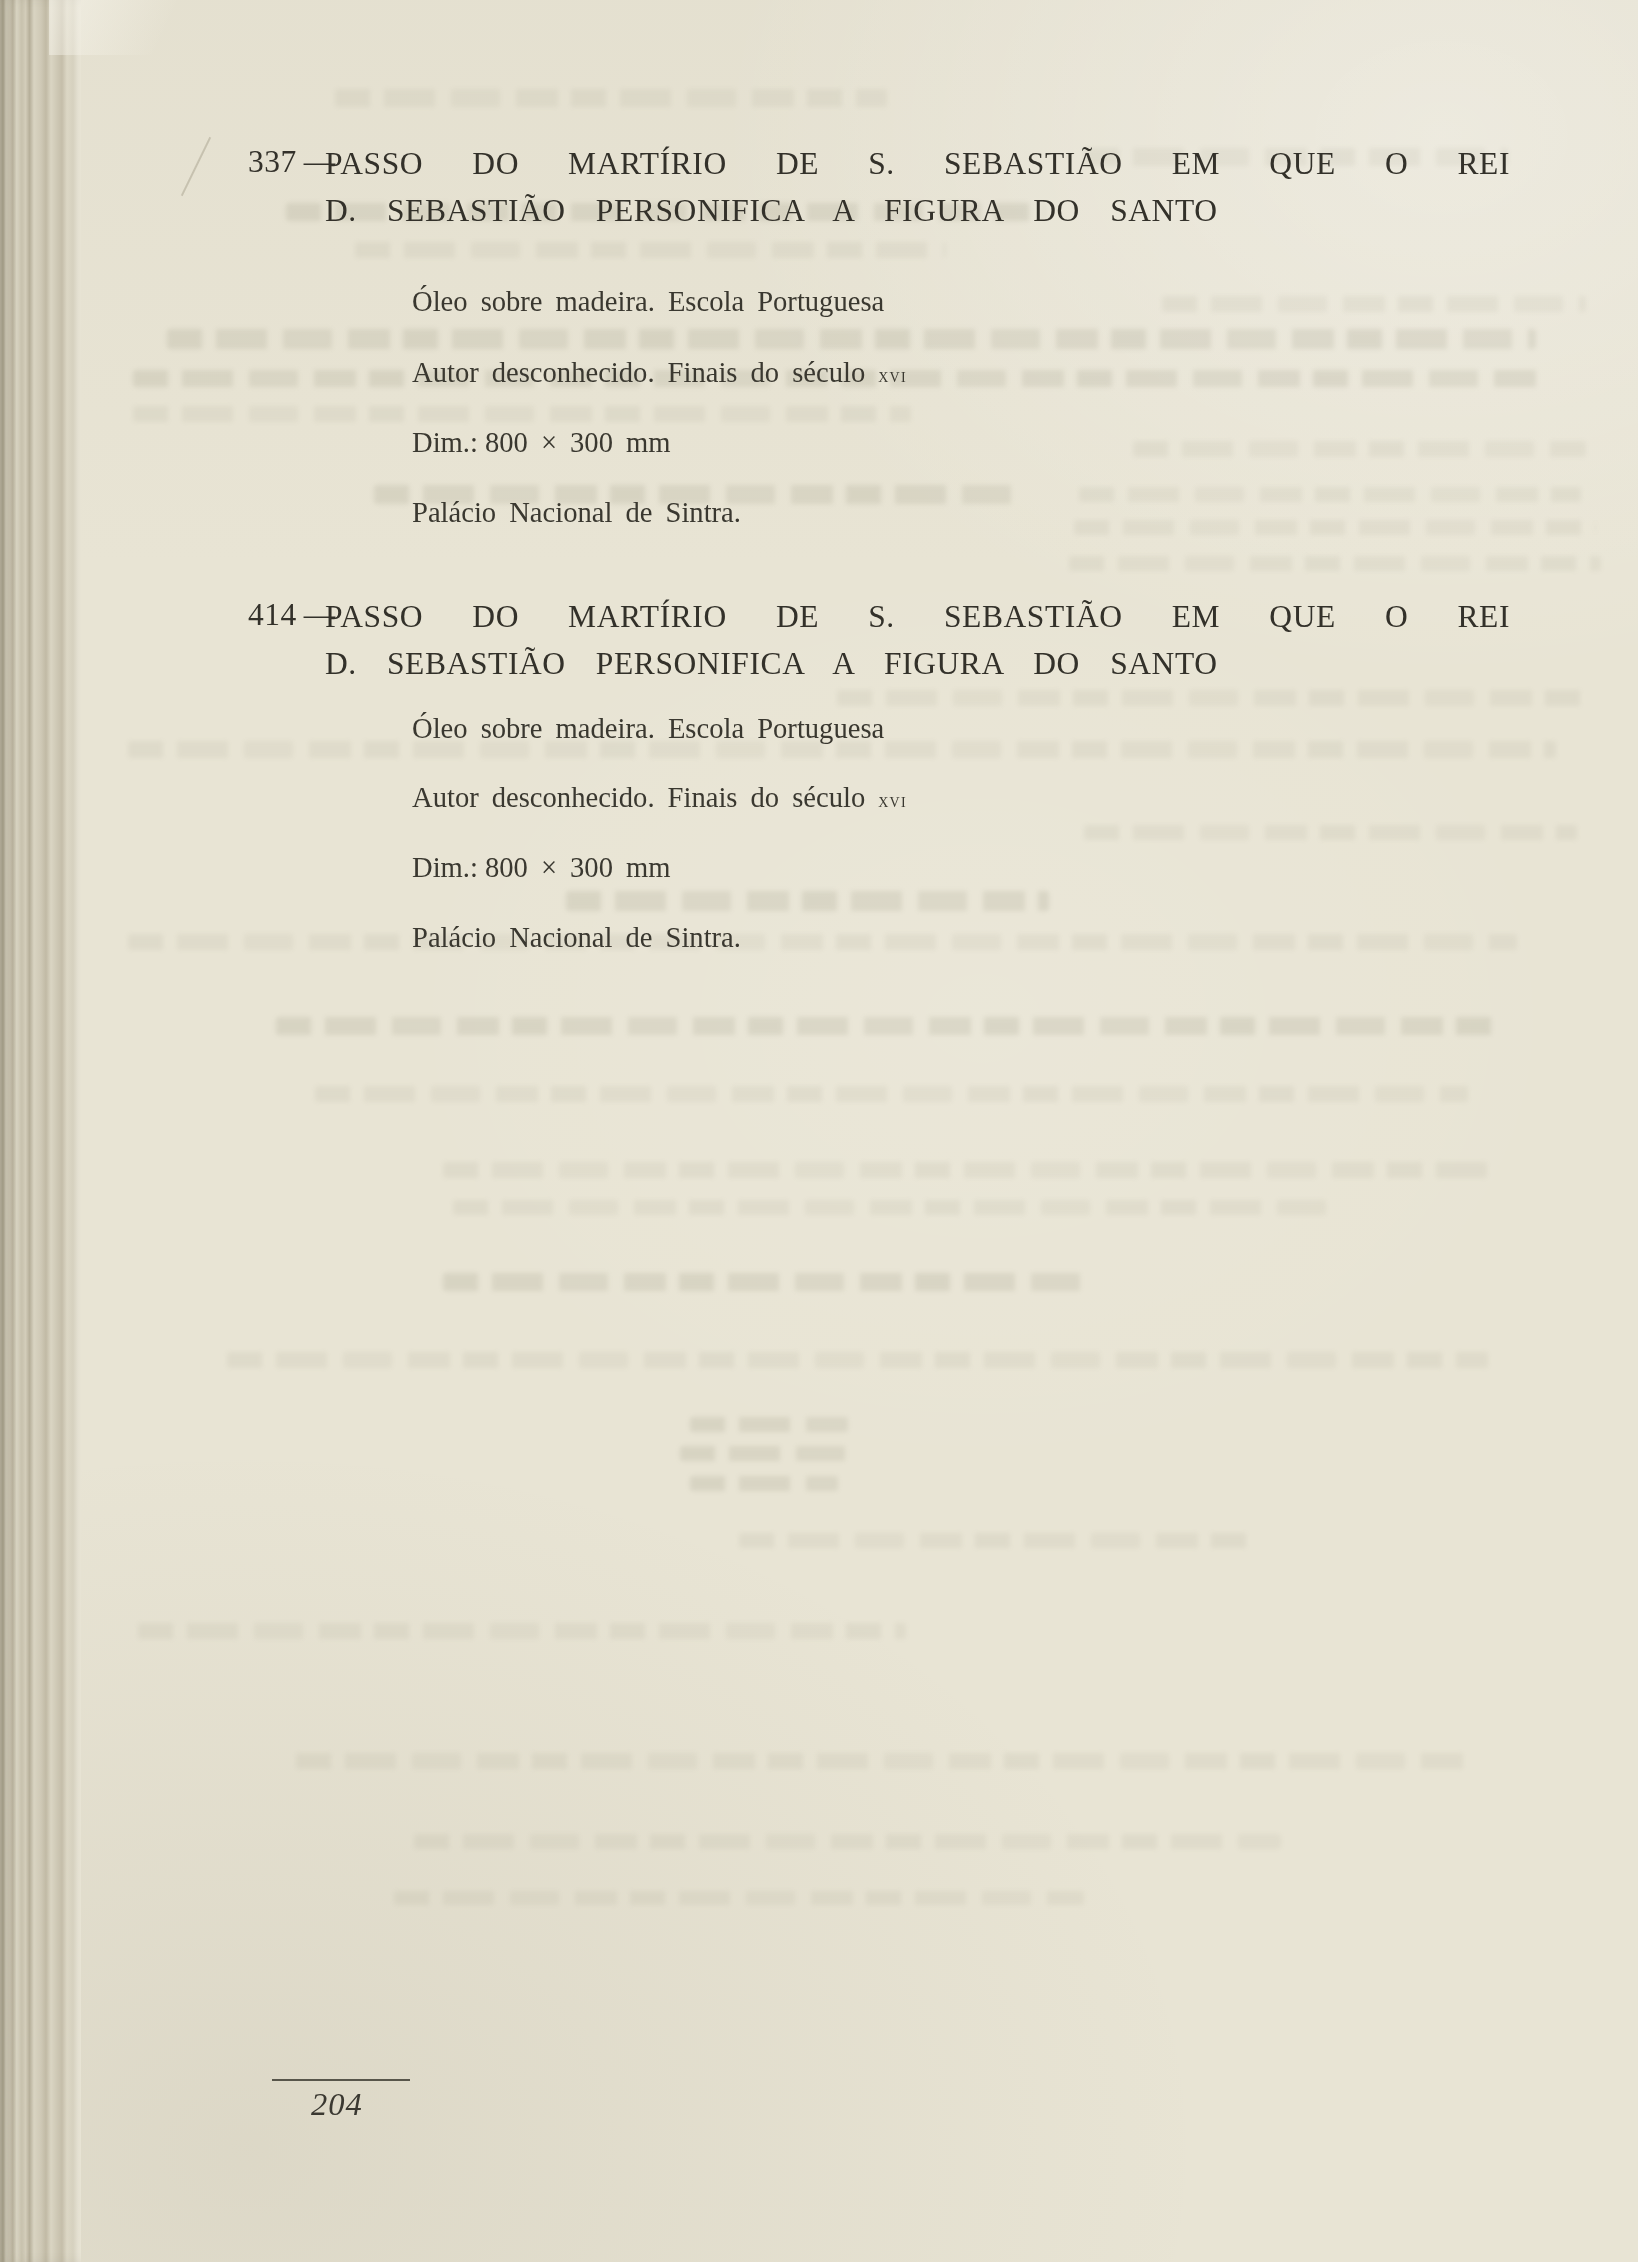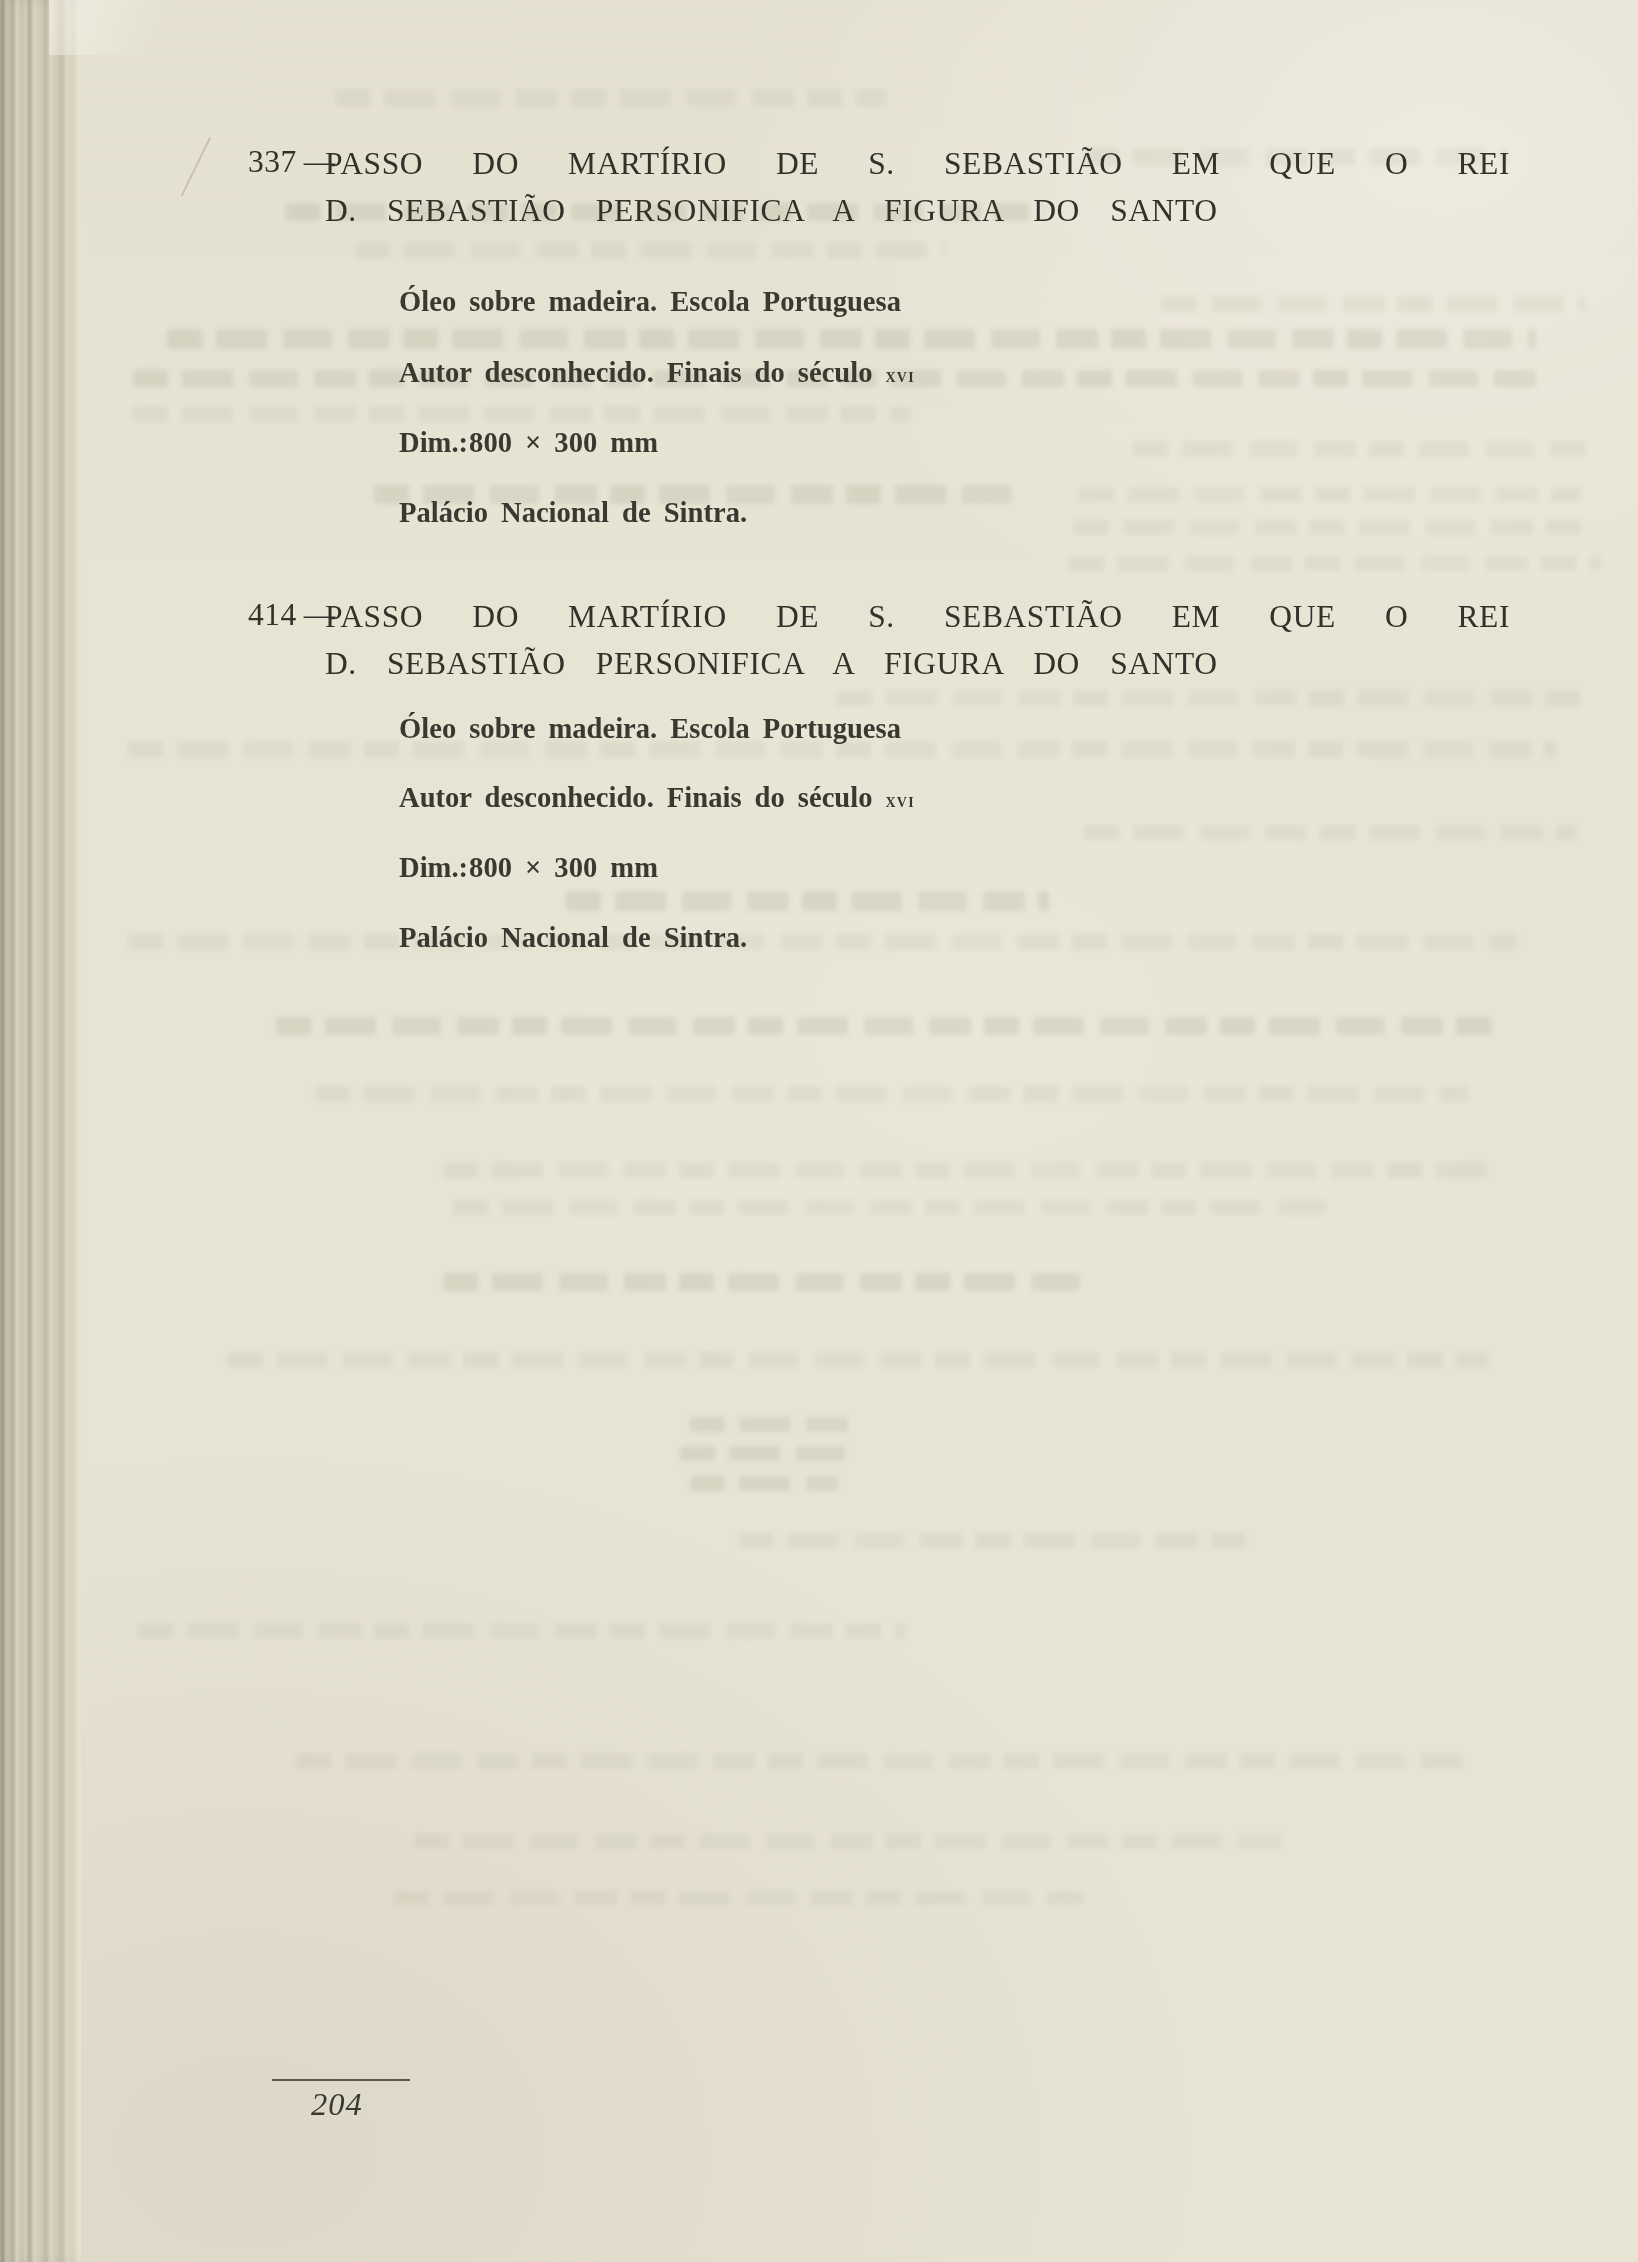--- a/index.html
+++ b/index.html
@@ -55,25 +55,25 @@
   .h1{
     position:absolute;left:325px;width:1185px;font-size:31.5px;letter-spacing:0.6px;
     text-align:justify;text-align-last:justify;-moz-text-align-last:justify;
     line-height:39px;color:#33312a;
   }
   .h2{
     position:absolute;left:325px;font-size:31.5px;letter-spacing:0.6px;
     word-spacing:21.7px;line-height:39px;white-space:nowrap;color:#33312a;
   }
   .detail{
-    position:absolute;left:399px;font-size:28.6px;word-spacing:5.9px;
-    line-height:35px;white-space:nowrap;color:#3a3830;font-weight:bold;
+    position:absolute;left:412px;font-size:28.6px;word-spacing:5.9px;
+    line-height:35px;white-space:nowrap;color:#3a3830;
   }
   .sc{font-size:14px;letter-spacing:1.2px;}
-  .dim-value{margin-left:1px;}
+  .dim-value{margin-left:7px;}
   .foot-rule{
     position:absolute;left:272px;top:2079px;width:138px;height:2px;
     background:#57554a;
   }
   .page-number{
     position:absolute;left:267px;top:2086px;font-size:32.5px;font-style:italic;
     letter-spacing:1px;color:#3a3831;margin-left:44px;
   }
 </style>
 </head>

